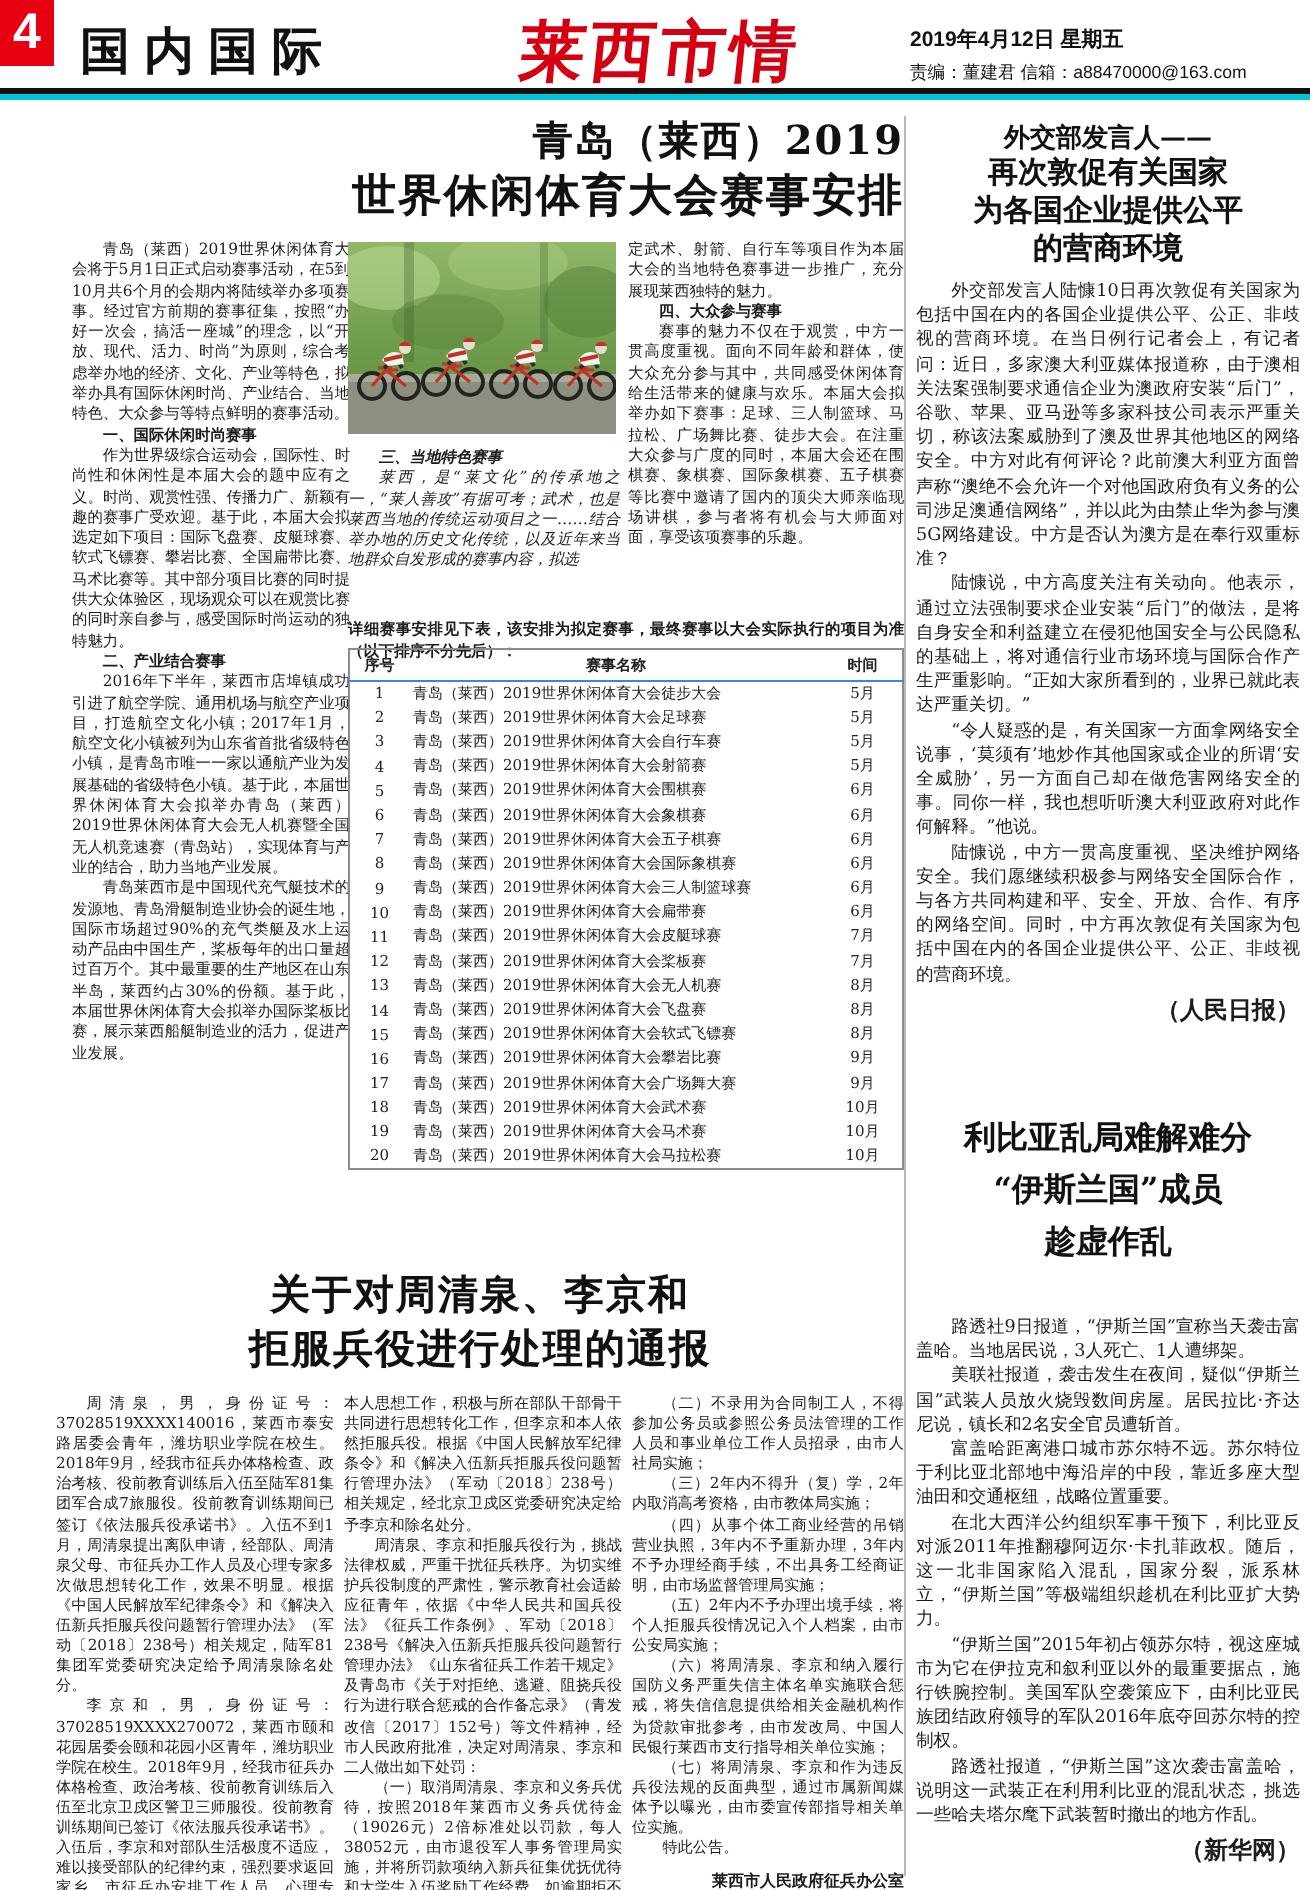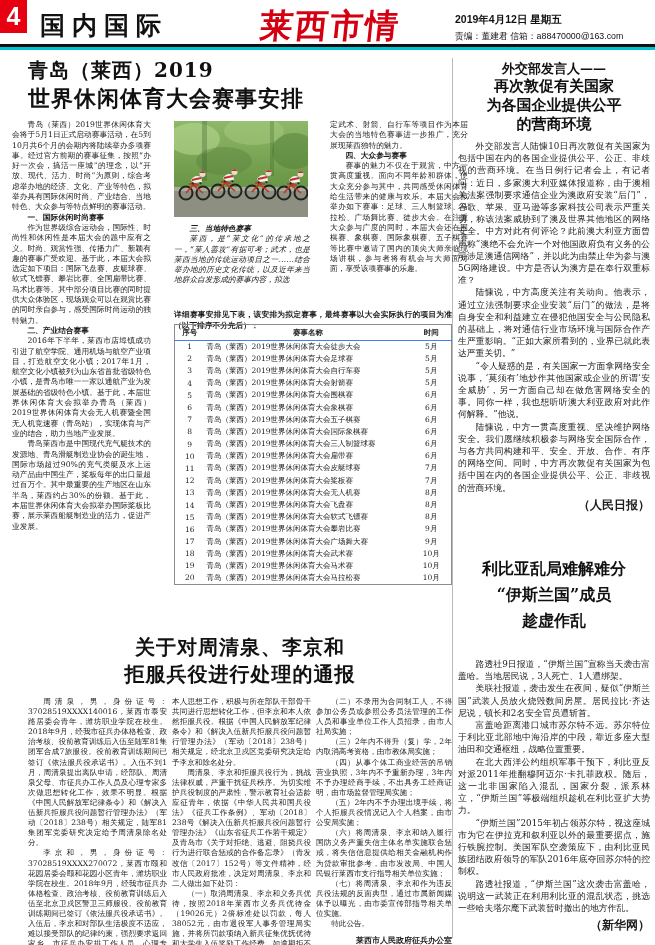--- a/index.html
+++ b/index.html
@@ -29,33 +29,33 @@
     transform:skewX(-6deg); letter-spacing:2px;
   }
   .issue-info { left:455px; top:13px; font-family:"Liberation Sans", sans-serif; }
   .issue-date { font-size:10.5px; font-weight:bold; color:#111; }
   .issue-editor { font-size:8.8px; margin-top:4px; color:#111; }
   .rule-black { left:0; top:44px; width:655px; height:3px; background:#101010; }
   .rule-cyan  { left:0; top:47px; width:655px; height:3px; background:#00c3d5; }
   .vdivider { left:452px; top:58px; width:1px; height:880px; background:#b9b9b9; }
 
   
-  .m-title { left:28px; top:57px; width:424px; text-align:left; font-weight:bold; color:#111; }
+  .m-title { left:28px; top:57px; width:424px; text-align:right; font-weight:bold; color:#111; }
   .m-title .l1 { font-size:20px; line-height:26px; letter-spacing:1px; }
   .m-title .l2 { font-size:22px; line-height:30px; letter-spacing:1px; }
 
   .bodytext { font-size:7.7px; line-height:10.3px; text-align:justify; }
   .para { text-indent:2em; }
   .cont { text-indent:0; }
   .shead { font-weight:bold; text-indent:2em; }
   .firstcont p:first-of-type { text-indent:0; }
 
-  .m-col1 { left:12px;  top:120px; width:139px; }
+  .m-col1 { left:36px;  top:120px; width:139px; }
   .m-col2 { left:174px; top:224px; width:136px;font-style:italic; }
-  .m-col3 { left:330px; top:120px; width:138px; }
+  .m-col3 { left:314px; top:120px; width:138px; }
 
   .photo { left:174px; top:121px; width:134px; height:96px; overflow:hidden; }
 
   .tnote {
     left:174px; top:309px; width:278px;
     font-size:7.7px; line-height:11px; font-weight:bold; text-align:justify;
   }
   .etable {
     left:174px; top:324px; width:278px;
     border-collapse:collapse; font-size:7.5px; color:#222;

